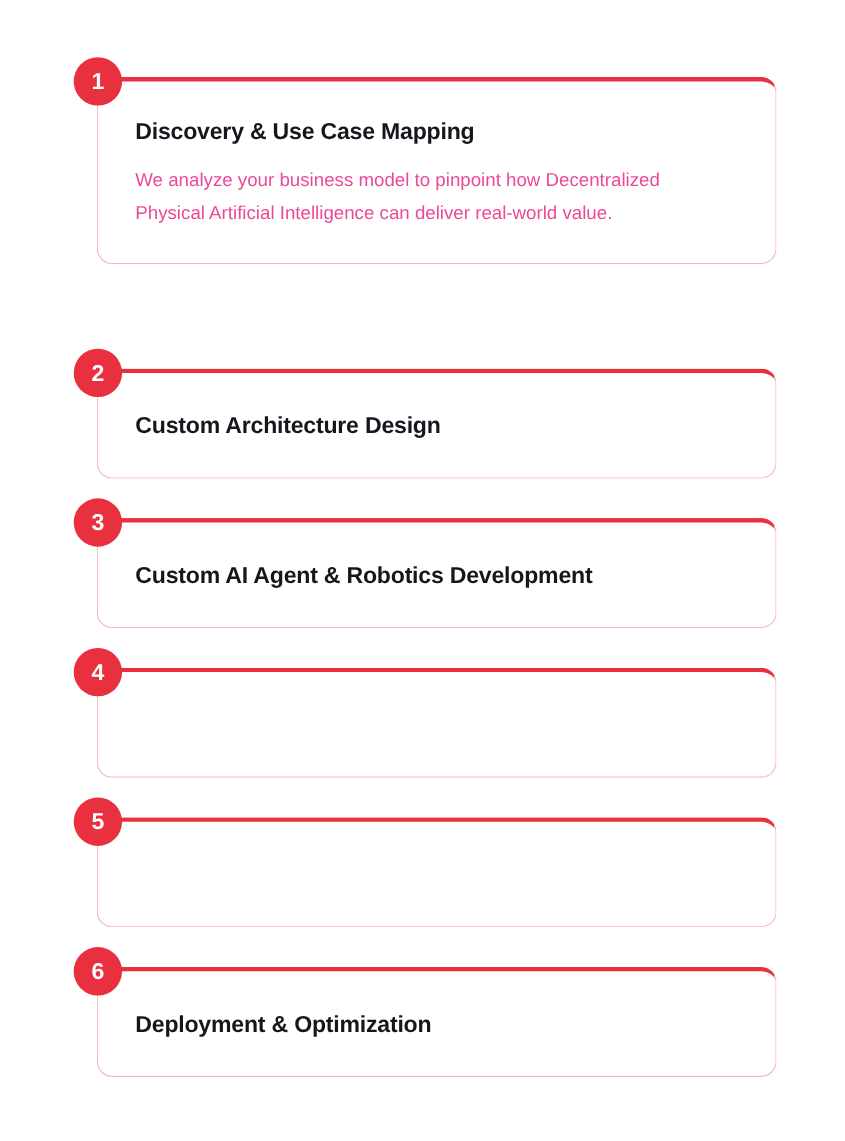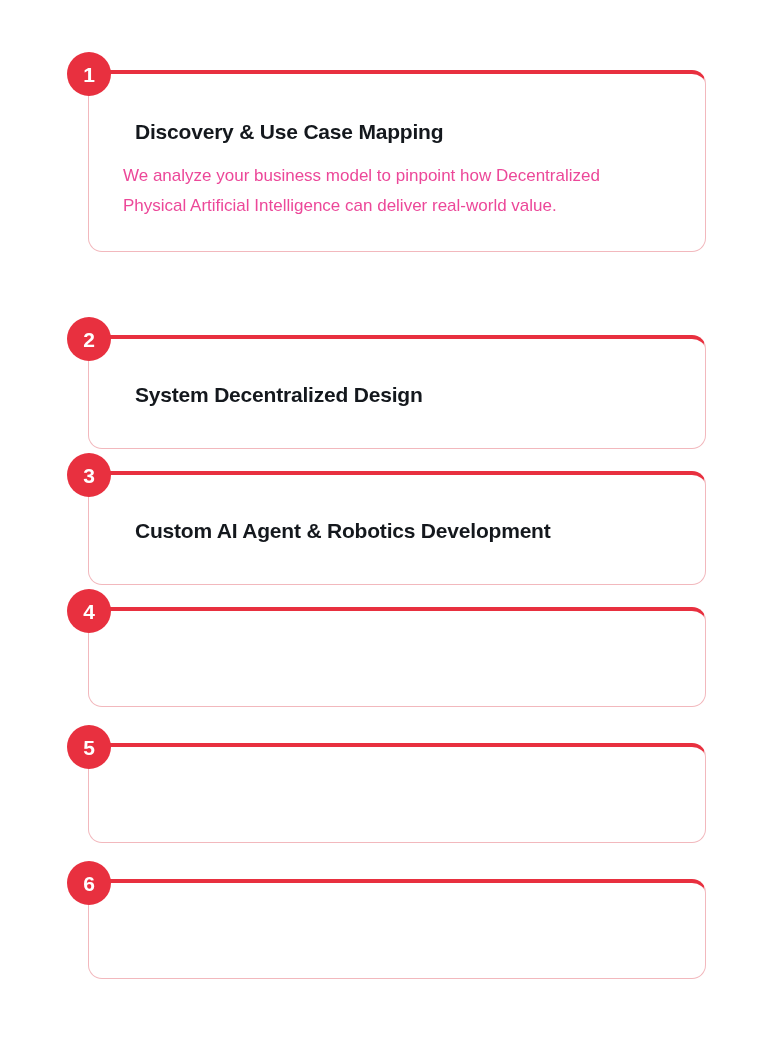--- a/index.html
+++ b/index.html
@@ -61,21 +61,21 @@
     z-index: 5;
     font-family: "Liberation Sans", sans-serif;
   }
 
   .step-title {
     font-size: 21px;
     font-weight: bold;
     color: #14181d;
     letter-spacing: -0.2px;
     line-height: 1.3;
-    margin: 12px;
+    margin: 0;
   }
 
   .step-desc {
     margin: 16px 0 0 0;
     font-size: 17px;
     line-height: 1.75;
     color: #ec4899;
     font-weight: normal;
     max-width: 520px;
   }
@@ -104,21 +104,21 @@
     <div class="step-card tall">
       <div class="badge">1</div>
       <h3 class="step-title">Discovery &amp; Use Case Mapping</h3>
       <p class="step-desc">We analyze your business model to pinpoint how Decentralized Physical Artificial Intelligence can deliver real-world value.</p>
     </div>
   </div>
 
   <div class="step step-2 step-compact">
     <div class="step-card">
       <div class="badge">2</div>
-      <h3 class="step-title">System Decentralized Design</h3>
+      <h3 class="step-title">Custom Architecture Design</h3>
     </div>
   </div>
 
   <div class="step step-3 step-compact">
     <div class="step-card">
       <div class="badge">3</div>
       <h3 class="step-title">Custom AI Agent &amp; Robotics Development</h3>
     </div>
   </div>
 
@@ -130,16 +130,17 @@
 
   <div class="step step-5 step-compact">
     <div class="step-card">
       <div class="badge">5</div>
     </div>
   </div>
 
   <div class="step step-6 step-compact">
     <div class="step-card">
       <div class="badge">6</div>
+      <h3 class="step-title">Deployment &amp; Optimization</h3>
     </div>
   </div>
 
 </div>
 
 </body></html>

